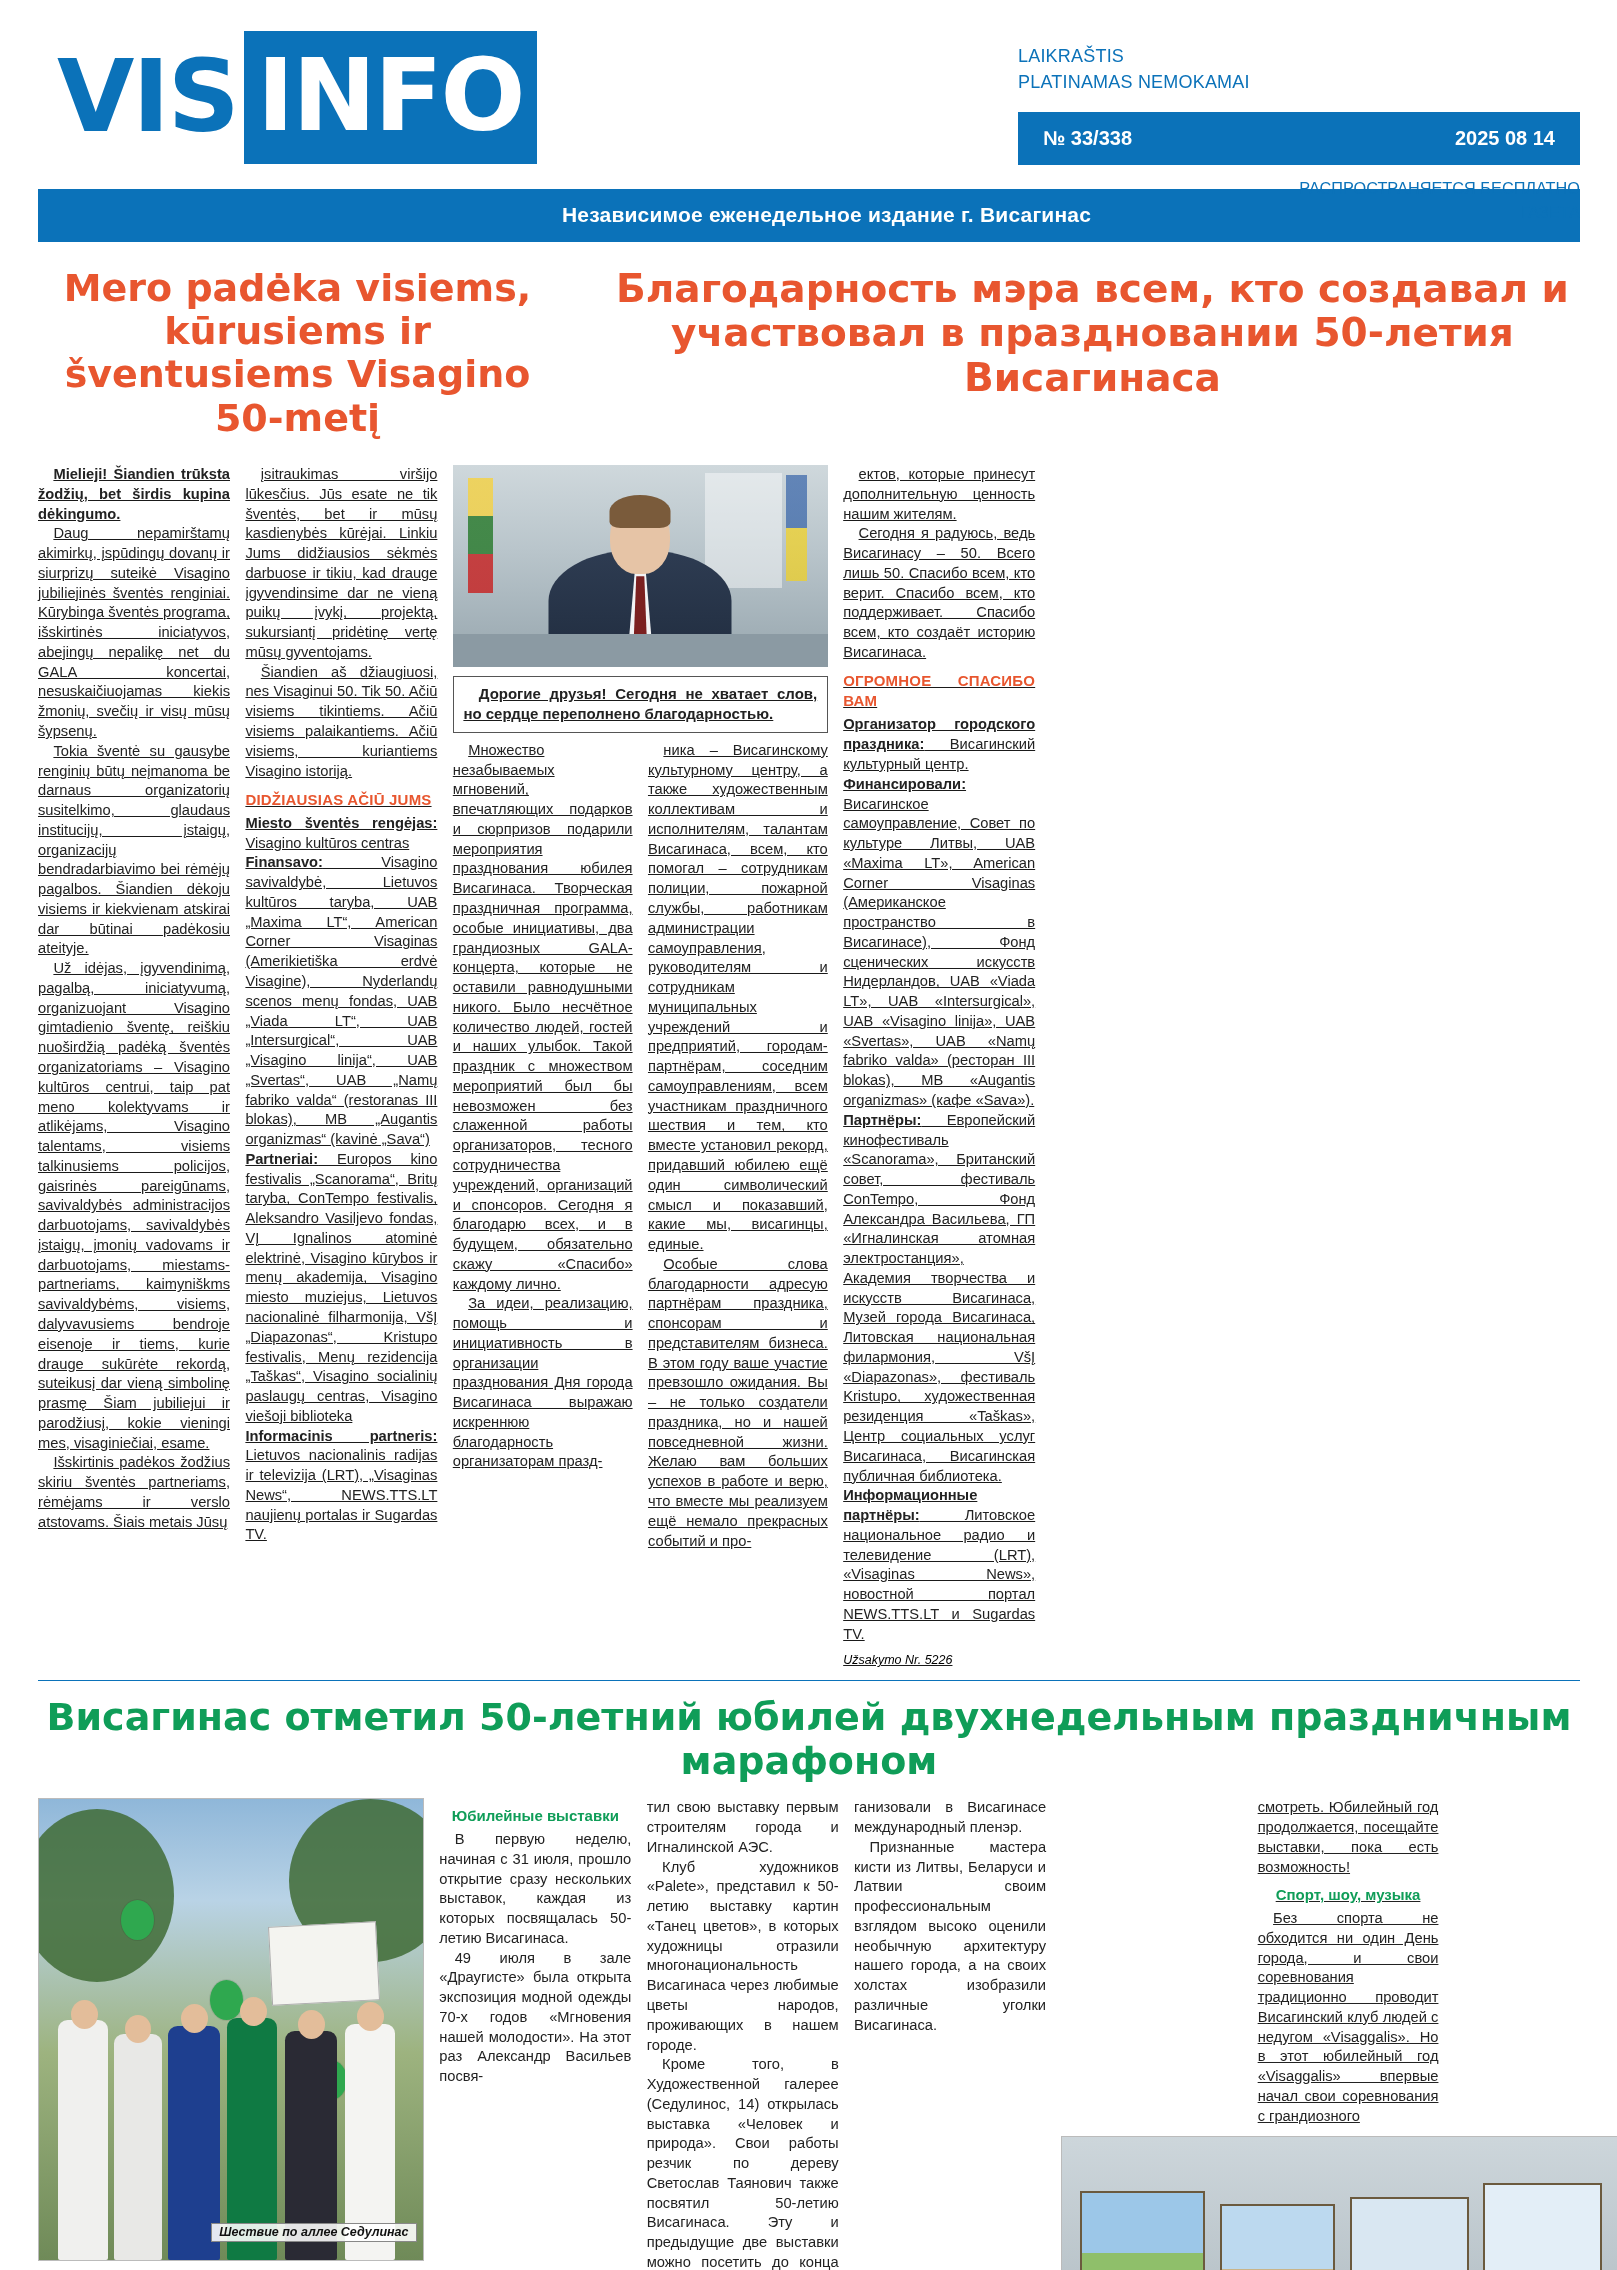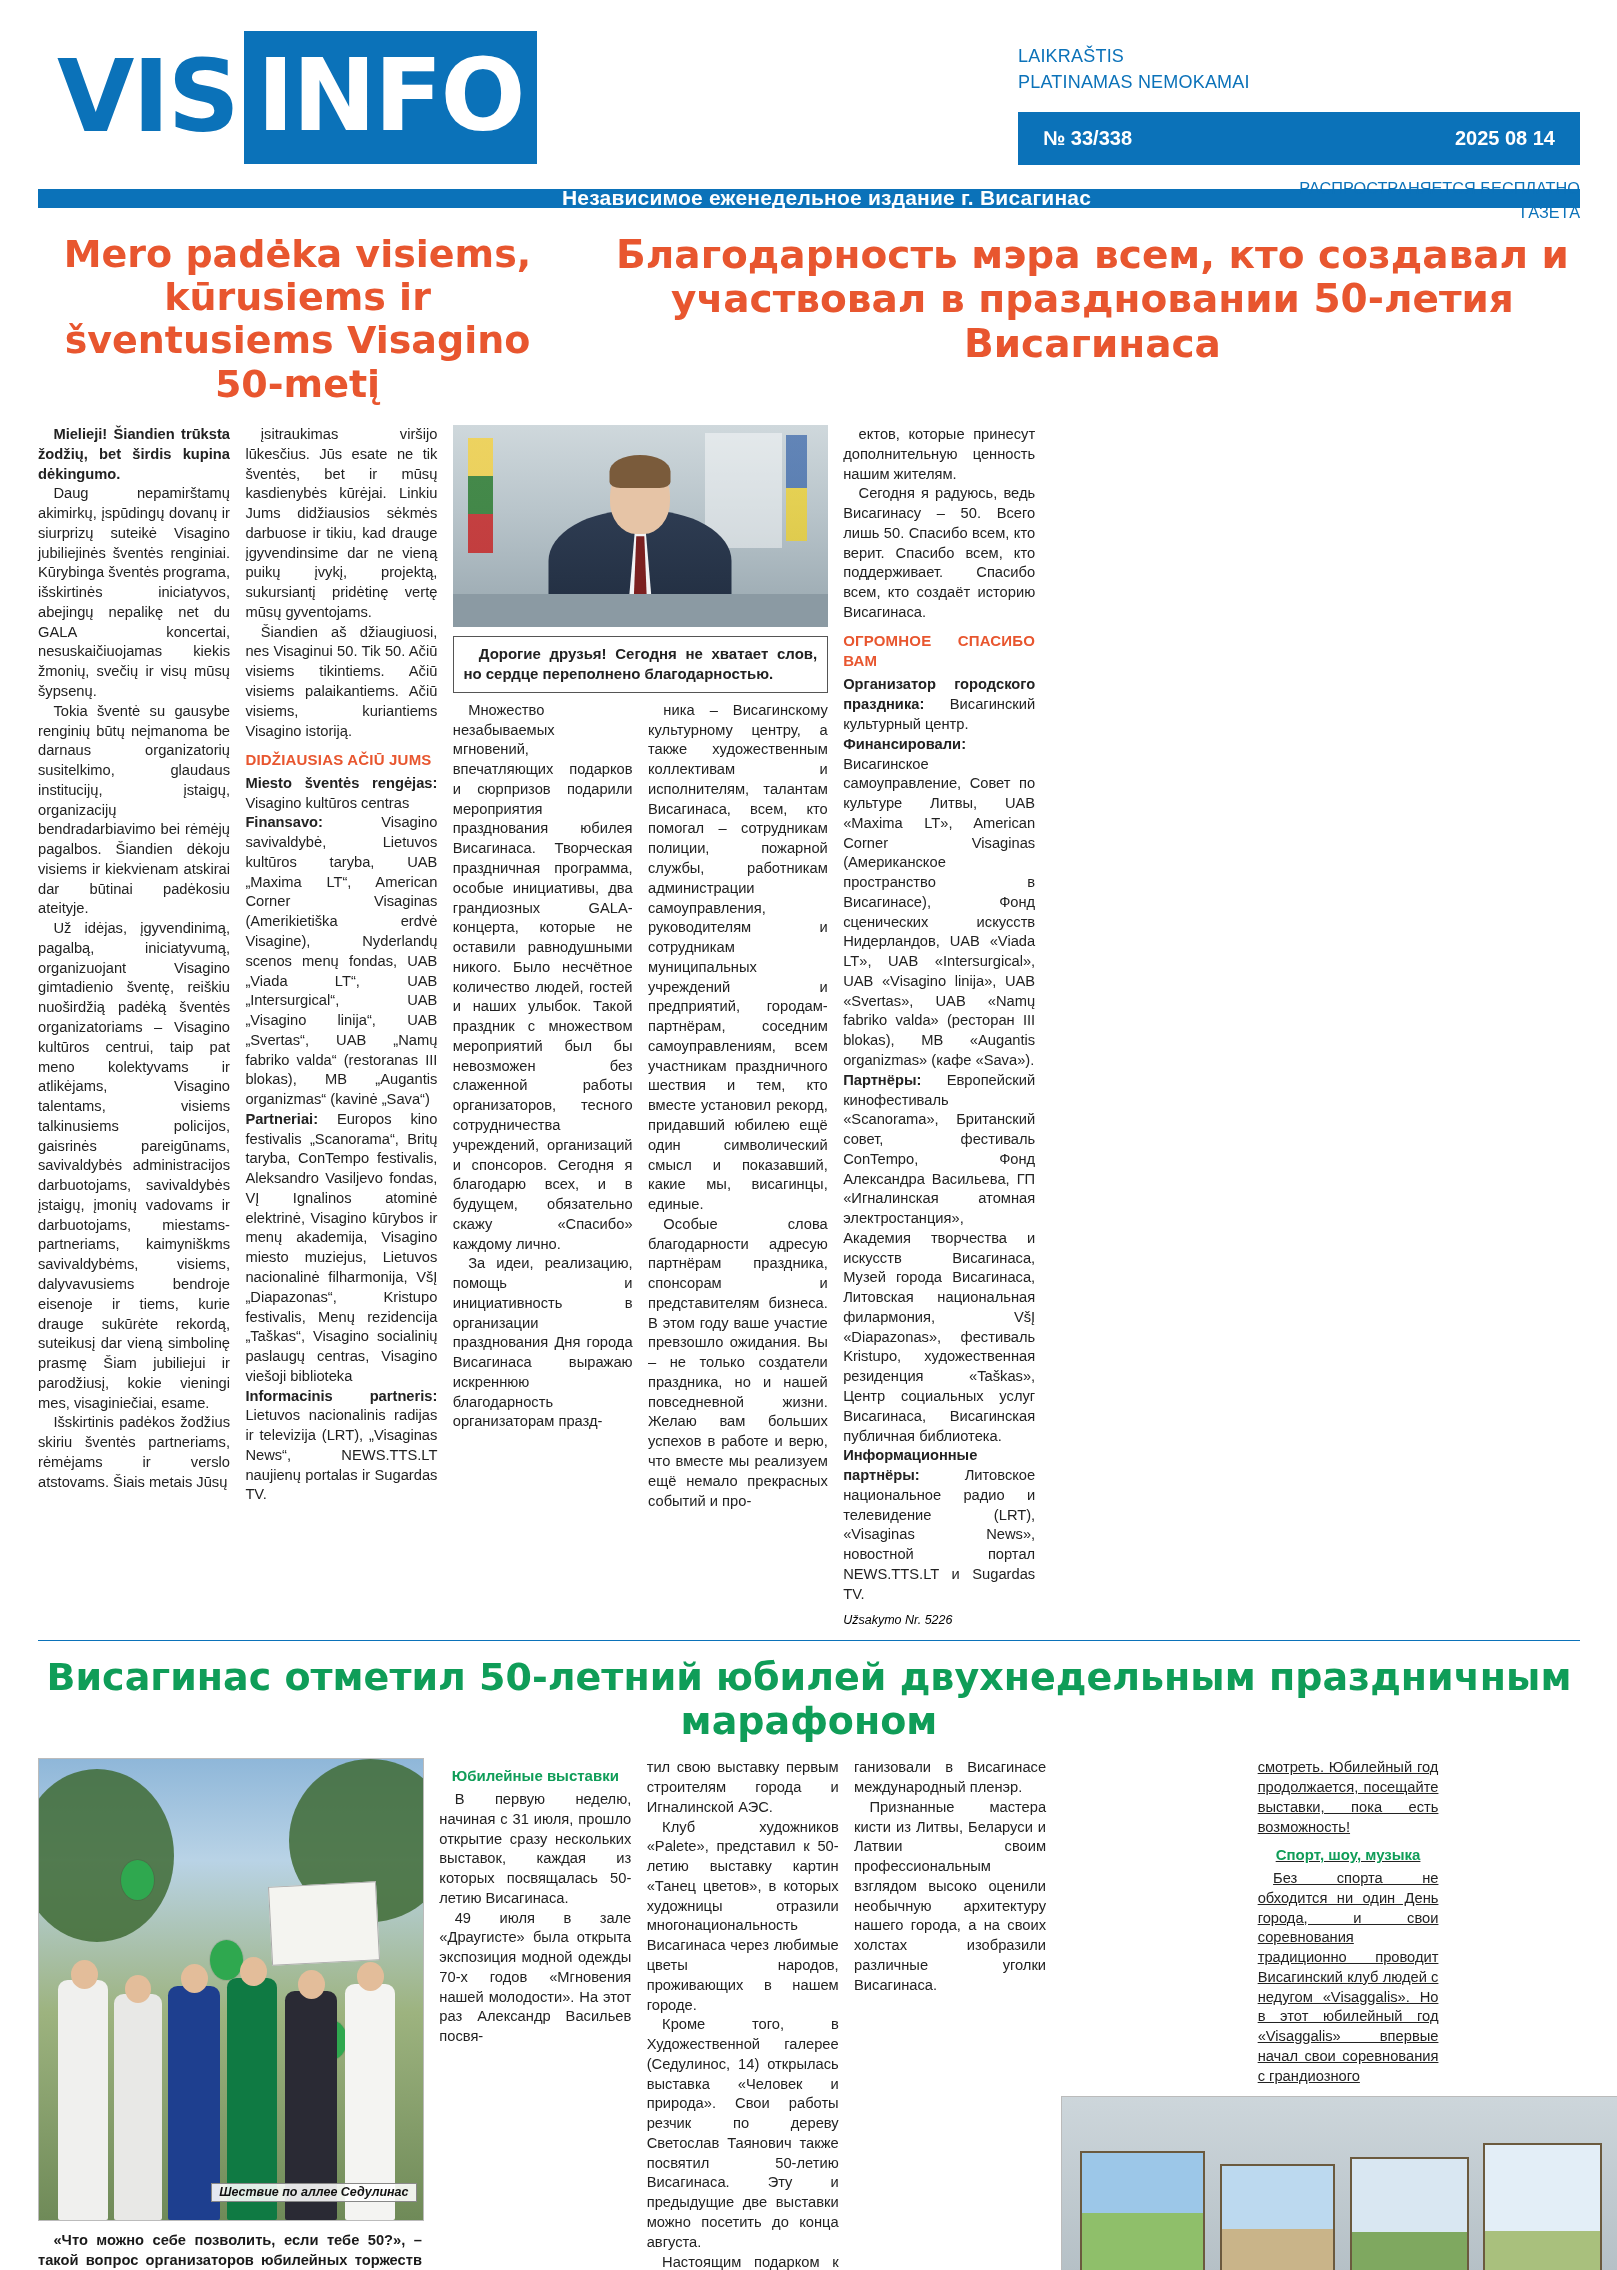--- a/index.html
+++ b/index.html
@@ -32,38 +32,38 @@
   .issue-bar{
     margin-top:17.3px;margin-left:154px;
     background:#0b72b9;color:#fff;height:37px;
     display:flex;align-items:center;justify-content:space-between;
     padding:8px 25px;font-weight:bold;font-size:20px;
   }
   .head-note{text-align:right;color:#0b72b9;font-size:16.3px;line-height:1.45;margin-top:12.5px;}
 
   
   .banner{
-    background:#0b72b9;color:#fff;height:19px;
+    background:#0b72b9;color:#fff;height:53px;
     display:flex;align-items:center;justify-content:center;
     font-weight:bold;font-size:21px;letter-spacing:0.2px;margin-top:5.8px;padding-left:35px;
   }
 
   
   .a1{margin-top:25px;}
   .heads{display:flex;gap:48px;}
   .head-lt{width:519px;text-align:center;}
   .head-ru{flex:1;text-align:center;}
   .h-orange{
     color:#e8562f; font-weight:bold; line-height:1.14;
     font-family:"DejaVu Sans", sans-serif;
   }
   .head-lt .h-orange{font-size:38px;}
   .head-ru .h-orange{font-size:39px;}
 
-  .cols{display:flex;margin-top:19px;}
+  .cols{display:flex;margin-top:25px;text-decoration:underline;}
   .col{font-size:14.7px;line-height:1.345;text-align:justify;color:#222;}
   .c1{width:192px;padding-right:15.4px;}
   .c2{width:192px;padding-right:15.4px;}
   .c3{width:375px;padding-right:15.4px;}
   .c6{width:192px;}
   .col p{margin:0;text-indent:15.4px;}
   .col p.noind{text-indent:0;}
   .col b{font-weight:bold;}
   .sub-orange{
     color:#e8562f;font-weight:bold;font-size:15px;

